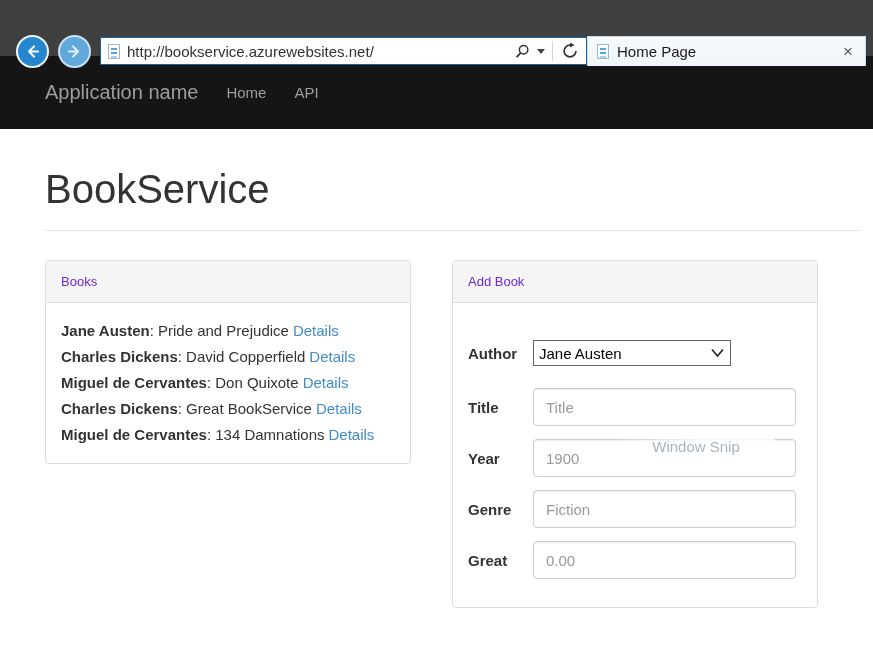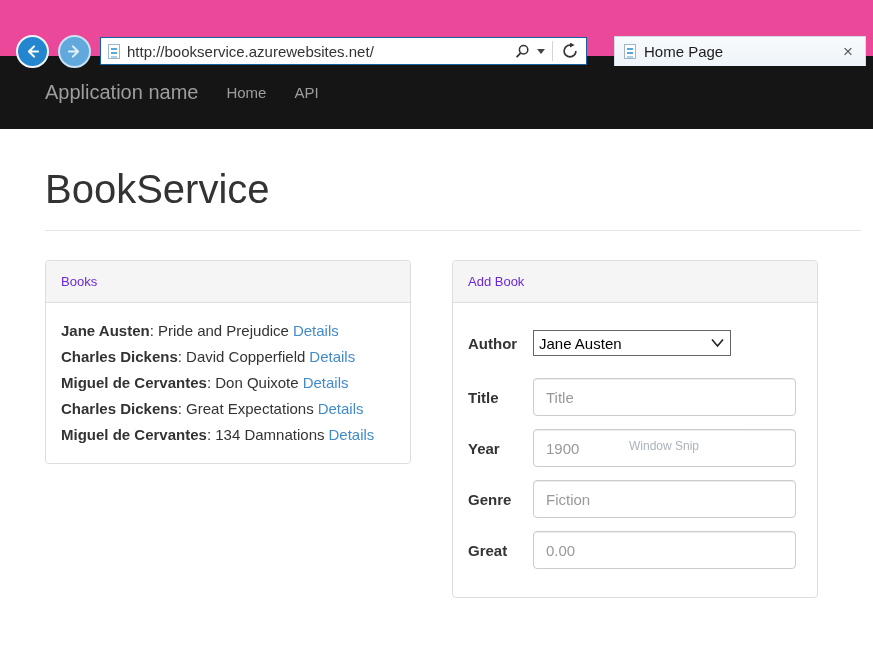--- a/index.html
+++ b/index.html
@@ -3,21 +3,21 @@
 <meta charset="utf-8">
 <style>
   * { box-sizing: border-box; }
   html,body { margin:0; padding:0; }
   body {
     width: 873px; height: 647px; overflow: hidden; position: relative;
     background: #fff; font-family: "Liberation Sans", sans-serif; color: #333;
   }
 
   
-  .chrome { position: relative; height: 56px; background: #ec4899; }
+  .chrome { position: relative; height: 56px; background: #404040; }
   .chrome-row {
     position: absolute; left: 0; right: 0; top: 36px; height: 30px;
     display: flex; align-items: center; padding: 0 7px 0 16px;
   }
   .nav-circle {
     width: 33px; height: 33px; border-radius: 50%;
     display: flex; align-items: center; justify-content: center;
     flex: 0 0 auto; cursor: pointer;
   }
   .back-circle { background: #2386cf; border: 2px solid #f0f7fd; }
@@ -44,21 +44,21 @@
   .search-btn { display: flex; align-items: center; padding: 2px 3px; cursor: pointer; }
   .search-dd {
     width: 0; height: 0; margin-left: 4px;
     border-left: 4px solid transparent; border-right: 4px solid transparent;
     border-top: 5px solid #444; cursor: pointer;
   }
   .addr-divider { width: 1px; height: 20px; background: #d4d4d4; margin: 0 7px; }
   .refresh-btn { display: flex; align-items: center; padding: 2px 2px; cursor: pointer; }
 
   .tab {
-    margin-left: 27px; margin-right: 0; flex: 1 1 auto; height: 30px;
+    margin-right: 0; flex: 1 1 auto; height: 30px;
     background: linear-gradient(#f8fbfd, #eef4f9);
     border: 1px solid #cfdde9; border-bottom: none;
     display: flex; align-items: center; padding: 0 9px; cursor: pointer;
   }
   .tab-title { margin-left: 8px; font-size: 15px; color: #1c1c1c; }
   .tab-close {
     margin-left: auto; color: #5a5a5a; font-size: 17px; line-height: 17px;
     padding: 0 3px; cursor: pointer; font-family: "Liberation Sans", sans-serif;
   }
 
@@ -83,21 +83,21 @@
   }
   .panel-body { padding: 15px; }
 
   
   .book-row { font-size: 15px; line-height: 26px; color: #333; }
   .book-row b { font-weight: 700; }
   .details-link { color: #428bca; text-decoration: none; margin-left: 4px; cursor: pointer; }
 
   
   .form-row { display: flex; align-items: center; margin-bottom: 13px; }
-  .form-row.author-row { margin-bottom: 22px; margin-top: 12px; }
+  .form-row.author-row { margin-bottom: 22px; margin-top: 22px; }
   .form-label { width: 65px; flex: 0 0 auto; font-weight: 700; font-size: 15px; color: #333; }
   .select-wrap { position: relative; display: inline-block; }
   select.author-select {
     appearance: none; -webkit-appearance: none; -moz-appearance: none;
     width: 198px; height: 26px; padding: 2px 26px 2px 5px;
     border: 1px solid #666; border-radius: 0; background: #fff;
     font-size: 15px; color: #000; font-family: "Liberation Sans", sans-serif; cursor: pointer;
   }
   .select-chevron { position: absolute; right: 7px; top: 50%; transform: translateY(-50%); pointer-events: none; display: flex; }
   input.form-control {
@@ -108,23 +108,23 @@
   }
   input.form-control::placeholder { color: #999; opacity: 1; }
   .submit-btn {
     margin-top: 12px; padding: 8px 17px; font-size: 15px; color: #333;
     background: #fff; border: 1px solid #ccc; border-radius: 4px; cursor: pointer;
     font-family: "Liberation Sans", sans-serif;
   }
 
   
   .window-snip {
-    position: absolute; left: 585px; top: 431px; width: 158px; height: 30px;
+    position: absolute; left: 617px; top: 431px; width: 158px; height: 30px;
     background: linear-gradient(to right, rgba(255,255,255,0.05), rgba(255,255,255,0.8) 55%, rgba(255,255,255,0.85));
-    color: #aab3bb; font-size: 12px; display: flex; align-items: center; justify-content: center;
+    color: #aab3bb; font-size: 15px; display: flex; align-items: center; justify-content: center;
     pointer-events: none;
   }
 </style>
 </head>
 <body>
 
 <div class="chrome">
   <div class="chrome-row">
 
     <div class="nav-circle back-circle">
@@ -199,21 +199,21 @@
 
   <div class="book-row">
     <b>Charles Dickens</b><span>: </span><span>David Copperfield</span><a class="details-link">Details</a>
   </div>
 
   <div class="book-row">
     <b>Miguel de Cervantes</b><span>: </span><span>Don Quixote</span><a class="details-link">Details</a>
   </div>
 
   <div class="book-row">
-    <b>Charles Dickens</b><span>: </span><span>Great Expectations</span><a class="details-link">Details</a>
+    <b>Charles Dickens</b><span>: </span><span>Great BookService</span><a class="details-link">Details</a>
   </div>
 
   <div class="book-row">
     <b>Miguel de Cervantes</b><span>: </span><span>134 Damnations</span><a class="details-link">Details</a>
   </div>
 </div>
     </div>
 
     <div class="panel">
       <div class="panel-header">Add Book</div>

